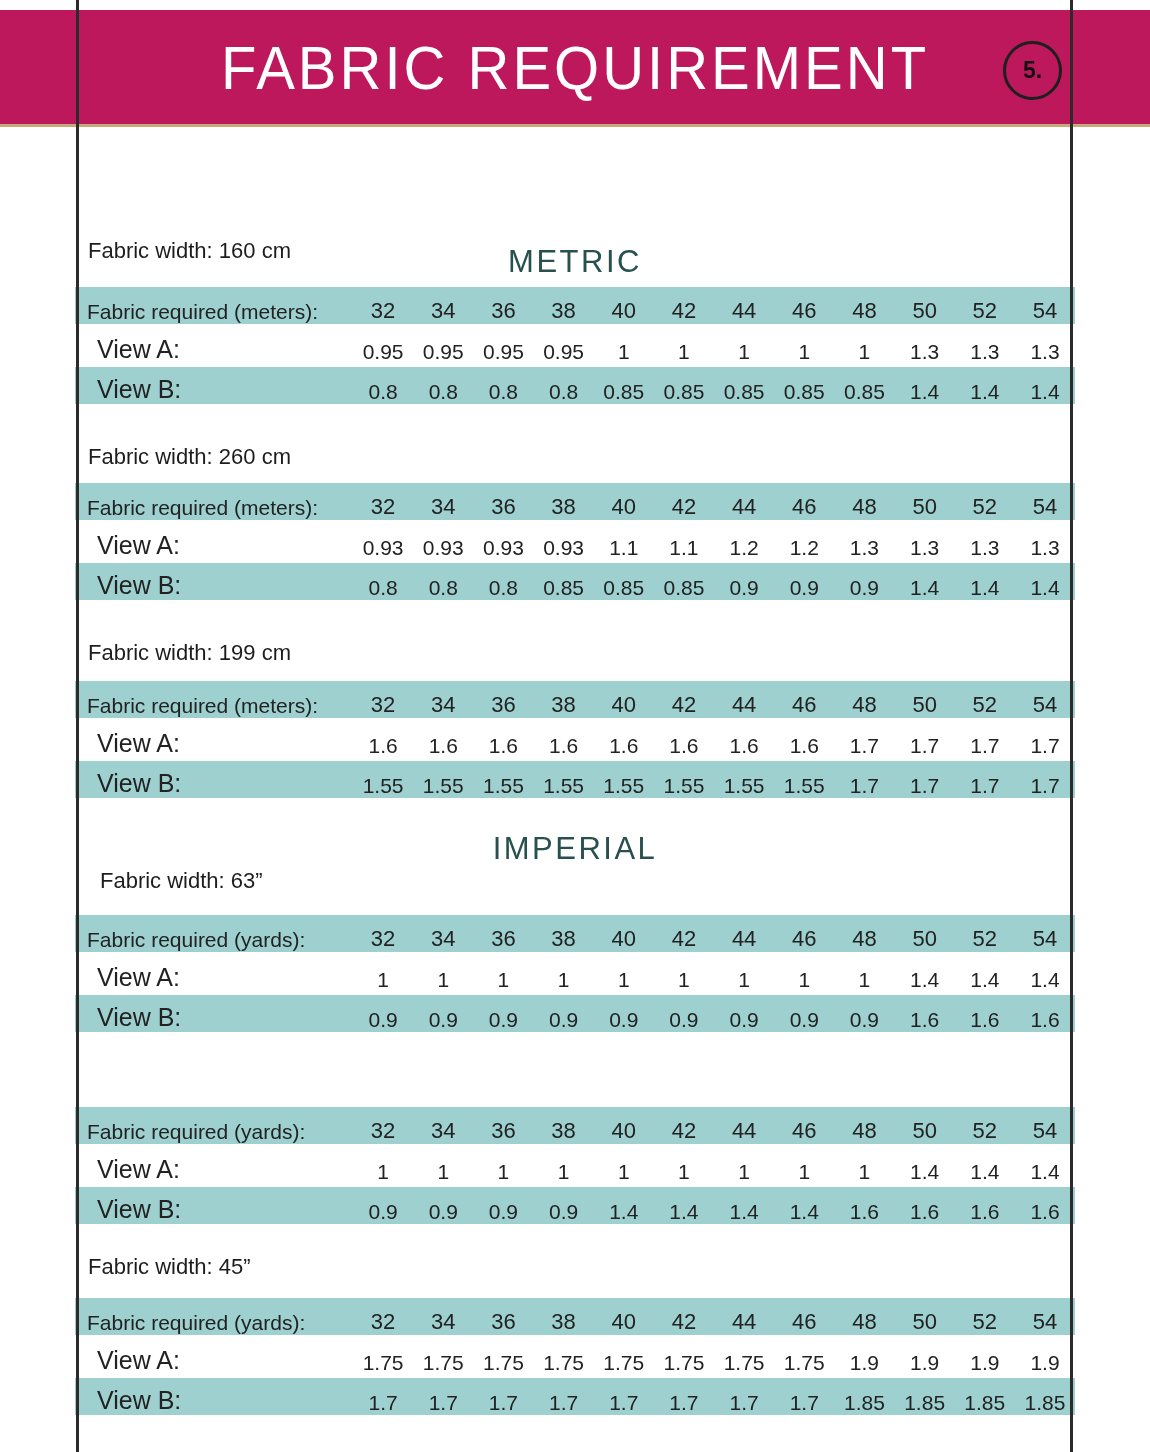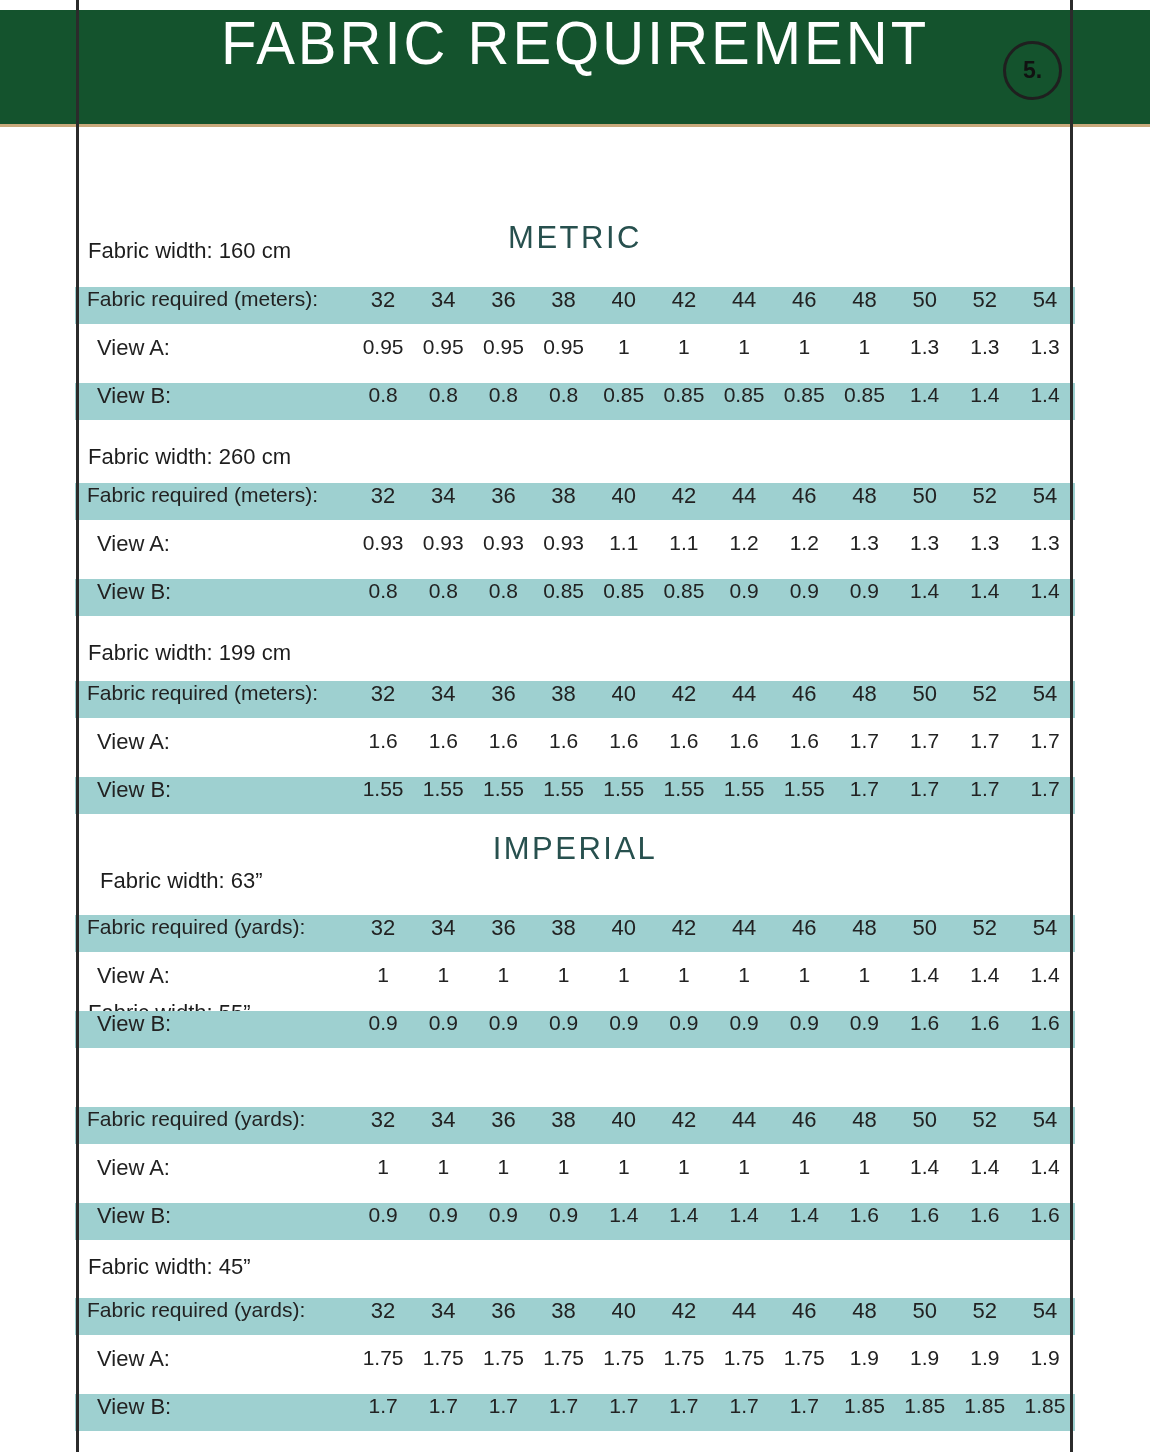--- a/index.html
+++ b/index.html
@@ -5,22 +5,22 @@
   html,body { margin:0; padding:0; }
   body {
     width:1150px; height:1452px; position:relative;
     background:#ffffff; overflow:hidden;
     font-family:"Liberation Sans", sans-serif;
     color:#262626;
   }
   
   .banner {
     position:absolute; top:10px; left:0; width:1150px; height:114px;
-    background:#14532d; border-bottom:3px solid #c9a97c;
-    display:flex; justify-content:center;
+    background:#be185d; border-bottom:3px solid #c9a97c;
+    display:flex; align-items:center; justify-content:center;
   }
   .banner-title {
     color:#ffffff; font-size:58px; font-weight:400; letter-spacing:3px;
     transform:scaleY(1.06); white-space:nowrap;
   }
   .page-circle {
     position:absolute; left:1003px; top:41px; width:53px; height:53px;
     border:3px solid #1f1f1f; border-radius:50%;
     display:flex; align-items:center; justify-content:center;
     font-size:23px; font-weight:bold; color:#111111;
@@ -38,45 +38,45 @@
   .group-heading {
     position:absolute; left:75px; width:1000px; text-align:center;
     font-size:31px; letter-spacing:2.5px; color:#27504e; font-weight:400;
   }
   
   .fw-label {
     position:absolute; left:88px; font-size:22px; color:#1d1d1d; white-space:nowrap;
   }
   
   .ftable { position:absolute; left:75px; width:1000px; z-index:4; }
-  .trow { display:flex; align-items:flex-start; height:37px; margin-bottom:11px; box-sizing:border-box; }
+  .trow { display:flex; align-items:flex-end; height:37px; margin-bottom:3px; box-sizing:border-box; }
   .trow.teal { background:#9ed0d0; }
   .tlabel { flex:0 0 278px; width:278px; box-sizing:border-box; white-space:nowrap; color:#222222; }
   .trow.header .tlabel { font-size:21px; padding-left:12px; }
-  .trow.view   .tlabel { font-size:22px; padding-left:22px; }
+  .trow.view   .tlabel { font-size:25px; padding-left:22px; }
   .tval { flex:1 1 0; text-align:center; font-size:21px; color:#222222; }
   .trow.header .tval { font-size:22px; }
 </style>
 </head>
 <body>
 
 <div class="banner">
   <div class="banner-title">FABRIC REQUIREMENT</div>
 </div>
 <div class="page-circle">
   <span>5.</span>
 </div>
 
 <div class="vline left"></div>
 <div class="vline right"></div>
 
 <div class="intro">
 </div>
 
-<div class="group-heading" style="top:220px;">METRIC</div>
+<div class="group-heading" style="top:244px;">METRIC</div>
 <div class="group-heading" style="top:831px;">IMPERIAL</div>
 
 <div class="fw-label" style="top:238px;text-align:center;">Fabric width: 160 cm</div>
 <div class="fw-label" style="top:444px;">Fabric width: 260 cm</div>
 <div class="fw-label" style="top:640px;">Fabric width: 199 cm</div>
 <div class="fw-label" style="top:868px;margin-left:12px;">Fabric width: 63”</div>
 <div class="fw-label" style="top:1000px;">Fabric width: 55”</div>
 <div class="fw-label" style="top:1254px;">Fabric width: 45”</div>
 
 <div class="ftable" style="top:287px;">

